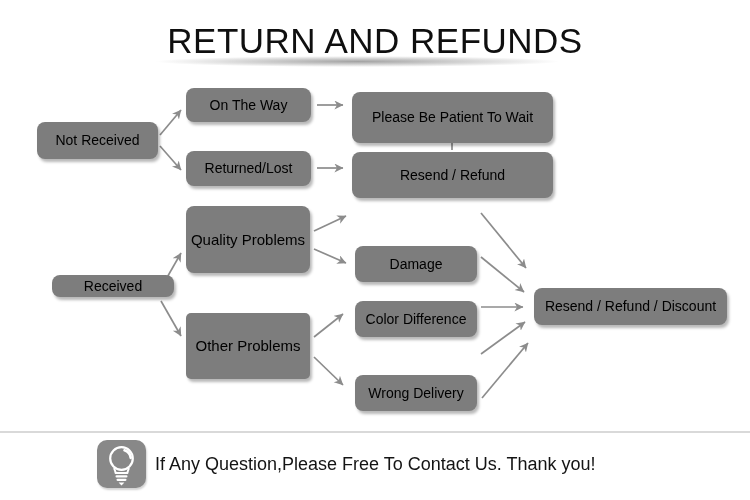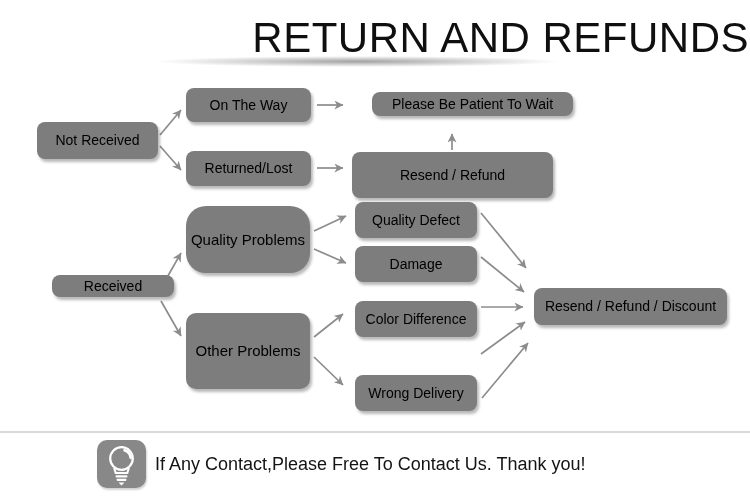--- a/index.html
+++ b/index.html
@@ -1,43 +1,43 @@
 <!DOCTYPE html>
 <html><head>
 <meta charset="utf-8">
 <style>
   html,body{margin:0;padding:0;background:#ffffff;}
   .stage{
     position:relative;width:750px;height:500px;background:#ffffff;overflow:hidden;
     font-family:"Liberation Sans",sans-serif;
   }
   .page-title{
-    position:absolute;left:0;right:0;top:13px;margin:1px;
-    text-align:right;font-size:42px;font-weight:400;letter-spacing:.5px;
+    position:absolute;left:0;right:0;top:13px;margin:8px;
+    text-align:center;font-size:35px;font-weight:400;letter-spacing:.5px;
     color:#0f0f0f;
   }
   .title-underline{
     position:absolute;left:155px;top:56px;width:405px;height:11px;
     background:radial-gradient(closest-side ellipse at center,
       rgba(158,158,158,.95) 0%, rgba(185,185,185,.60) 55%, rgba(255,255,255,0) 100%);
   }
   .node{
     position:absolute;background:#7d7d7d;color:#000000;
     display:flex;align-items:center;justify-content:center;text-align:center;
     font-size:14px;line-height:1.15;border-radius:8px;
     box-shadow:2px 3px 3px rgba(0,0,0,.28);
   }
   .n-not-received    {left:37px;  top:122px; width:121px; height:37px;}
   .n-on-the-way      {left:186px; top:88px;  width:125px; height:34px;}
   .n-returned-lost   {left:186px; top:151px; width:125px; height:35px;}
-  .n-please-wait     {left:372px; top:92px;  width:201px; height:24px;}
+  .n-please-wait     {left:352px; top:92px;  width:201px; height:51px;}
   .n-resend-refund   {left:352px; top:152px; width:201px; height:46px;}
   .n-received        {left:52px;  top:275px; width:122px; height:22px;}
-  .n-quality-problems{left:186px; top:206px; width:124px; height:67px; border-radius:20px; font-size:15px;}
-  .n-other-problems  {left:186px; top:313px; width:124px; height:76px; border-radius:10px; font-size:15px;}
+  .n-quality-problems{left:186px; top:206px; width:124px; height:67px; border-radius:8px; font-size:15px;}
+  .n-other-problems  {left:186px; top:313px; width:124px; height:66px; border-radius:5px; font-size:15px;}
   .n-quality-defect  {left:355px; top:202px; width:122px; height:36px;}
   .n-damage          {left:355px; top:246px; width:122px; height:36px;}
   .n-color-difference{left:355px; top:301px; width:122px; height:36px;}
   .n-not-fit         {left:355px; top:332px; width:122px; height:36px;}
   .n-wrong-delivery  {left:355px; top:375px; width:122px; height:36px;}
   .n-final           {left:534px; top:288px; width:193px; height:37px;}
   .arrows{position:absolute;left:0;top:0;width:750px;height:500px;pointer-events:none;}
   .divider{
     position:absolute;left:0;top:431px;width:750px;height:2px;background:#d9d9d9;
   }
@@ -89,21 +89,20 @@
   </svg>
 
   <div class="node n-not-received">Not Received</div>
   <div class="node n-on-the-way">On The Way</div>
   <div class="node n-returned-lost">Returned/Lost</div>
   <div class="node n-please-wait">Please Be Patient To Wait</div>
   <div class="node n-resend-refund">Resend / Refund</div>
   <div class="node n-received">Received</div>
   <div class="node n-quality-problems">Quality Problems</div>
   <div class="node n-other-problems">Other Problems</div>
-  <div class="node n-quality-defect">Quality Defect</div>
   <div class="node n-damage">Damage</div>
   <div class="node n-color-difference">Color Difference</div>
   <div class="node n-wrong-delivery">Wrong Delivery</div>
   <div class="node n-final">Resend / Refund / Discount</div>
 
   <div class="divider"></div>
 
   <div class="footer">
     <div class="bulb-badge">
       <svg width="49" height="48" viewBox="0 0 49 48" xmlns="http://www.w3.org/2000/svg">
@@ -112,16 +111,16 @@
           <path d="M27.5,10.3 a9,9 0 0 1 6.2,7.6" stroke-width="2.6"></path>
           <path d="M17.3,28.6 L18.7,32.8" stroke-width="2"></path>
           <path d="M31.7,28.6 L30.3,32.8" stroke-width="2"></path>
           <path d="M18.7,33 L30.3,33" stroke-width="2.2"></path>
           <path d="M19.6,36.4 L29.4,36.4" stroke-width="2.2"></path>
           <path d="M20.6,39.8 L28.4,39.8" stroke-width="2.2"></path>
         </g>
         <path d="M21.6,42.4 h5.8 l-2.9,3.2 Z" fill="#ffffff"></path>
       </svg>
     </div>
-    <p class="footer-msg">If Any Contact,Please Free To Contact Us. Thank you!</p>
+    <p class="footer-msg">If Any Question,Please Free To Contact Us. Thank you!</p>
   </div>
 
 </div>
 
 </body></html>

